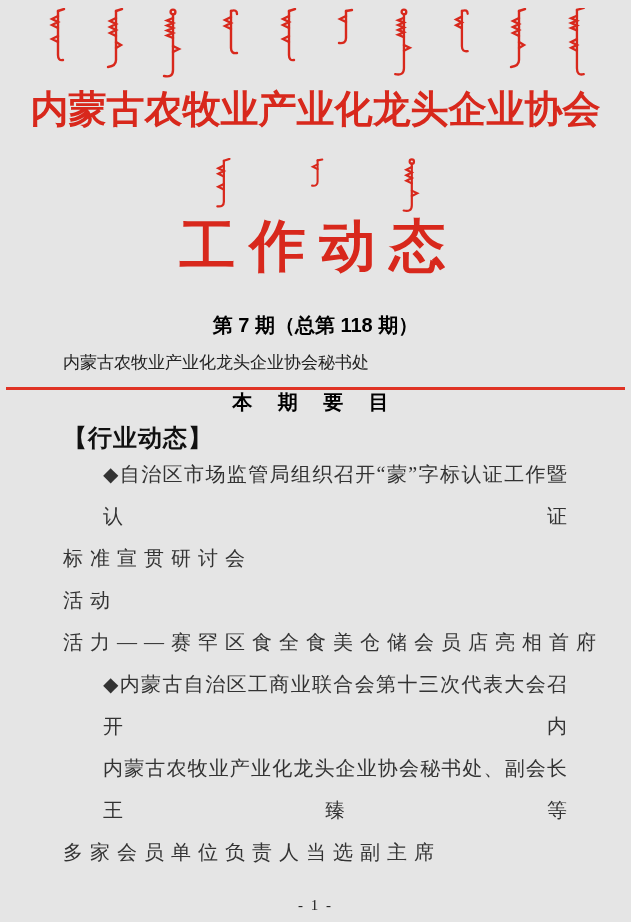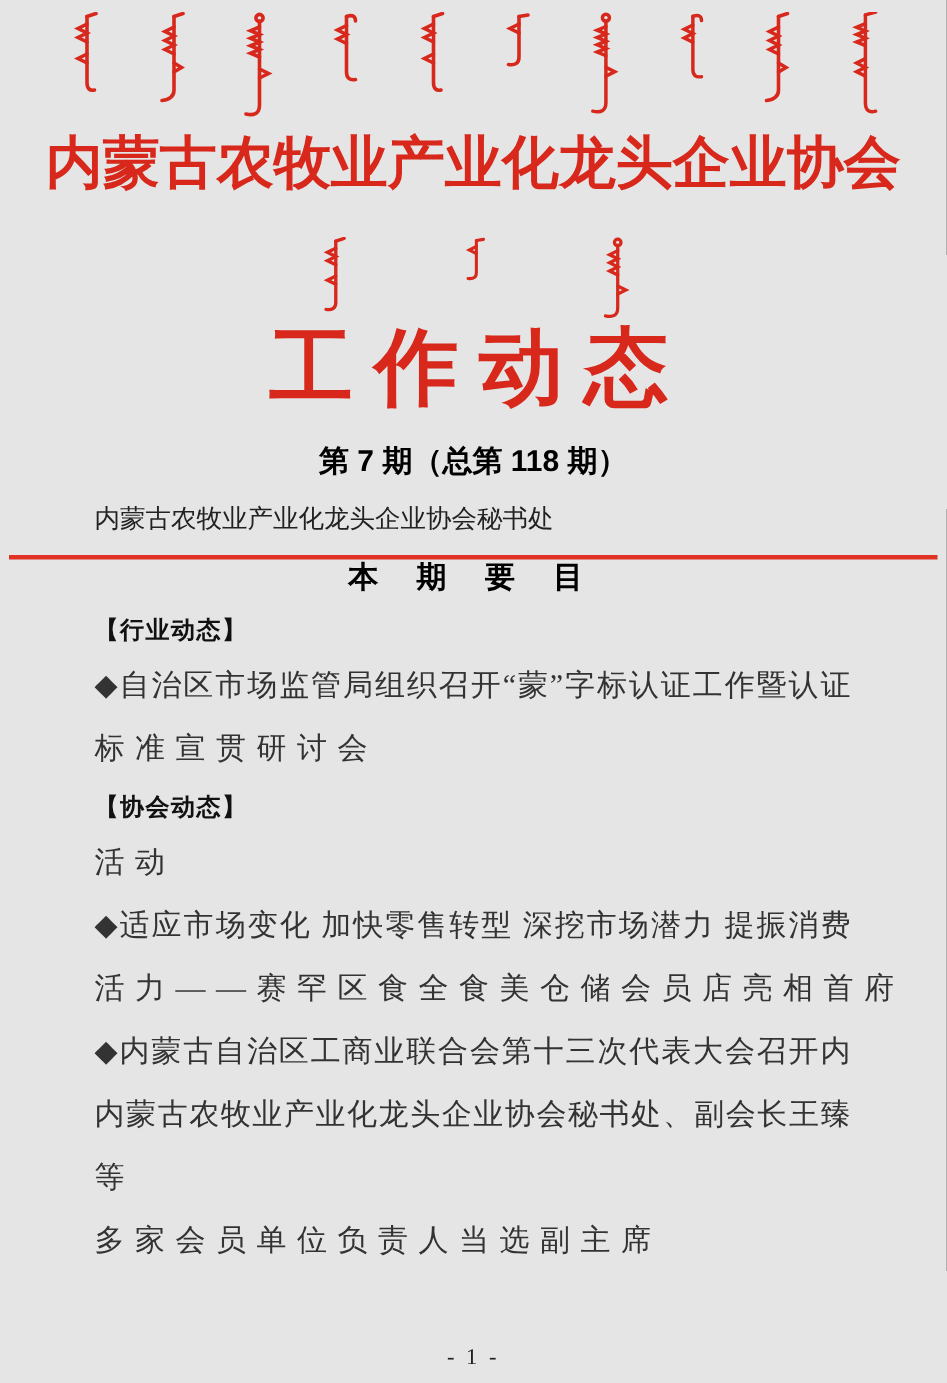--- a/index.html
+++ b/index.html
@@ -26,46 +26,46 @@
   .org-title {
     margin-top:4px; text-align:center;
     font-size:38px; font-weight:bold; color:var(--red);
     letter-spacing:0px; line-height:1.25; white-space:nowrap;
   }
   .bulletin-title {
     text-align:center; font-size:56px; font-weight:bold; color:var(--red);
     letter-spacing:14px; padding-left:8px; line-height:1.0;
   }
   .issue-line {
-    margin-top:22px; text-align:center;
+    margin-top:39px; text-align:center;
     font-family:"Liberation Sans","DejaVu Sans",sans-serif;
     font-size:20px; font-weight:bold; color:#000; line-height:1.25;
   }
   .pub-line {
     margin:14px 63px 0 63px; display:flex; justify-content:flex-start;
     font-size:17px; color:#222; line-height:1.3;gap:36px;
   }
   .red-rule { margin:13px 6px 0 6px; height:3px; background:var(--rule); border:0; }
 
   .toc-heading {
     text-align:center;
     font-family:"Liberation Sans","DejaVu Sans",sans-serif;
     font-size:20px; font-weight:bold; color:#000; letter-spacing:10px; line-height:1.25;
   }
   .content { margin:8px 63px 0 63px; }
   .sec-label {
     font-family:Liberation Sans, sans-serif;
-    font-size:16px; font-weight:bold; color:var(--dark);
+    font-size:24px; font-weight:bold; color:var(--dark);
     line-height:30px; margin-top:4px; letter-spacing:1px;
   }
   .line {
     font-size:20px; color:var(--ink); line-height:42px;
     letter-spacing:2px; white-space:nowrap;
   }
-  .line.full { white-space:normal; text-align:justify; text-align-last:justify; letter-spacing:1px; }
+  .line.full { white-space:normal; text-align:justify; text-align-last:justify; letter-spacing:1px;margin-left:40px; }
   .line.end  { letter-spacing:7px; }
 
   .page-footer {
     position:absolute; left:0; right:0; bottom:8px; text-align:center;
     font-size:15px; color:#222; letter-spacing:2px;
   }
 </style>
 </head>
 <body>
 
@@ -166,28 +166,26 @@
   <div class="toc-heading">本 期 要 目</div>
 
   <div class="content">
     <div class="sec-label">【行业动态】</div>
 
     <div>
       <div class="line full">◆自治区市场监管局组织召开“蒙”字标认证工作暨认证</div>
       <div class="line end">标准宣贯研讨会</div>
     </div>
 
-    <div class="sec-label">【协会动态】</div>
 
     <div>
       <div class="line end">活动</div>
     </div>
 
     <div>
-      <div class="line full">◆适应市场变化  加快零售转型  深挖市场潜力  提振消费</div>
       <div class="line end">活力——赛罕区食全食美仓储会员店亮相首府</div>
     </div>
 
     <div>
       <div class="line full">◆内蒙古自治区工商业联合会第十三次代表大会召开内</div>
       <div class="line full">内蒙古农牧业产业化龙头企业协会秘书处、副会长王臻等</div>
       <div class="line end">多家会员单位负责人当选副主席</div>
     </div>
   </div>
 

